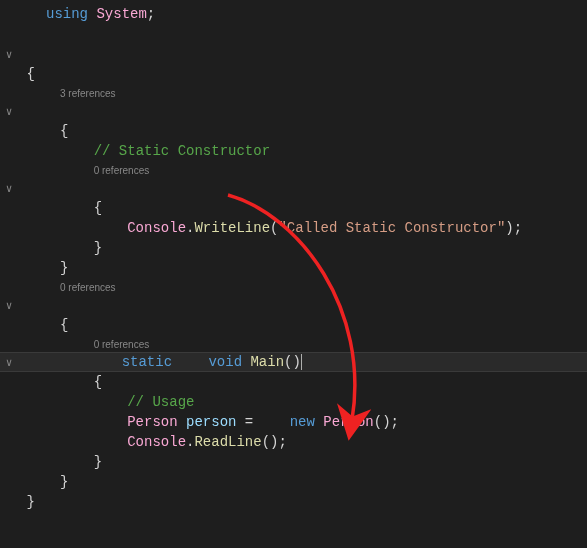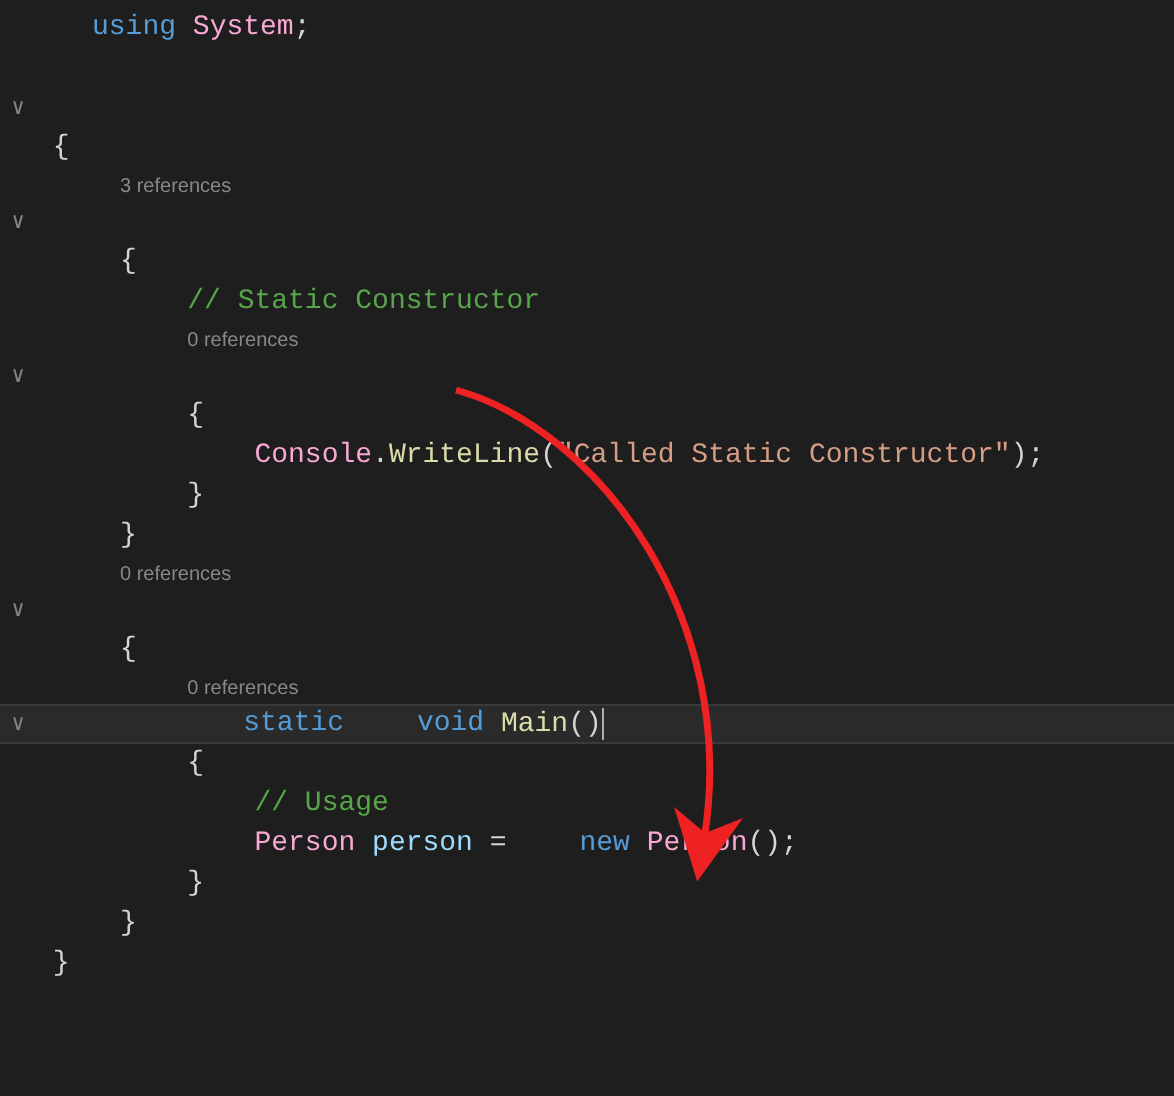--- a/index.html
+++ b/index.html
@@ -166,20 +166,24 @@
   <div class="line">
     <span class="gutter"></span>
     <span class="code">             <span class="com">// Usage</span></span>
   </div>
 
   <div class="line">
     <span class="gutter"></span>
     <span class="code">             <span class="cls">Person</span> <span class="var">person</span><span class="punc"> = </span><span class="kw">new</span> <span class="cls">Person</span><span class="punc">(</span><span class="punc">)</span><span class="punc">;</span></span>
   </div>
 
+  <div class="line">
+    <span class="gutter"></span>
+    <span class="code">             <span class="cls">Console</span><span class="punc">.</span><span class="mth">ReadLine</span><span class="punc">(</span><span class="punc">)</span><span class="punc">;</span></span>
+  </div>
 
   <div class="line">
     <span class="gutter"></span>
     <span class="code">         <span class="punc">}</span></span>
   </div>
 
   <div class="line">
     <span class="gutter"></span>
     <span class="code">     <span class="punc">}</span></span>
   </div>

